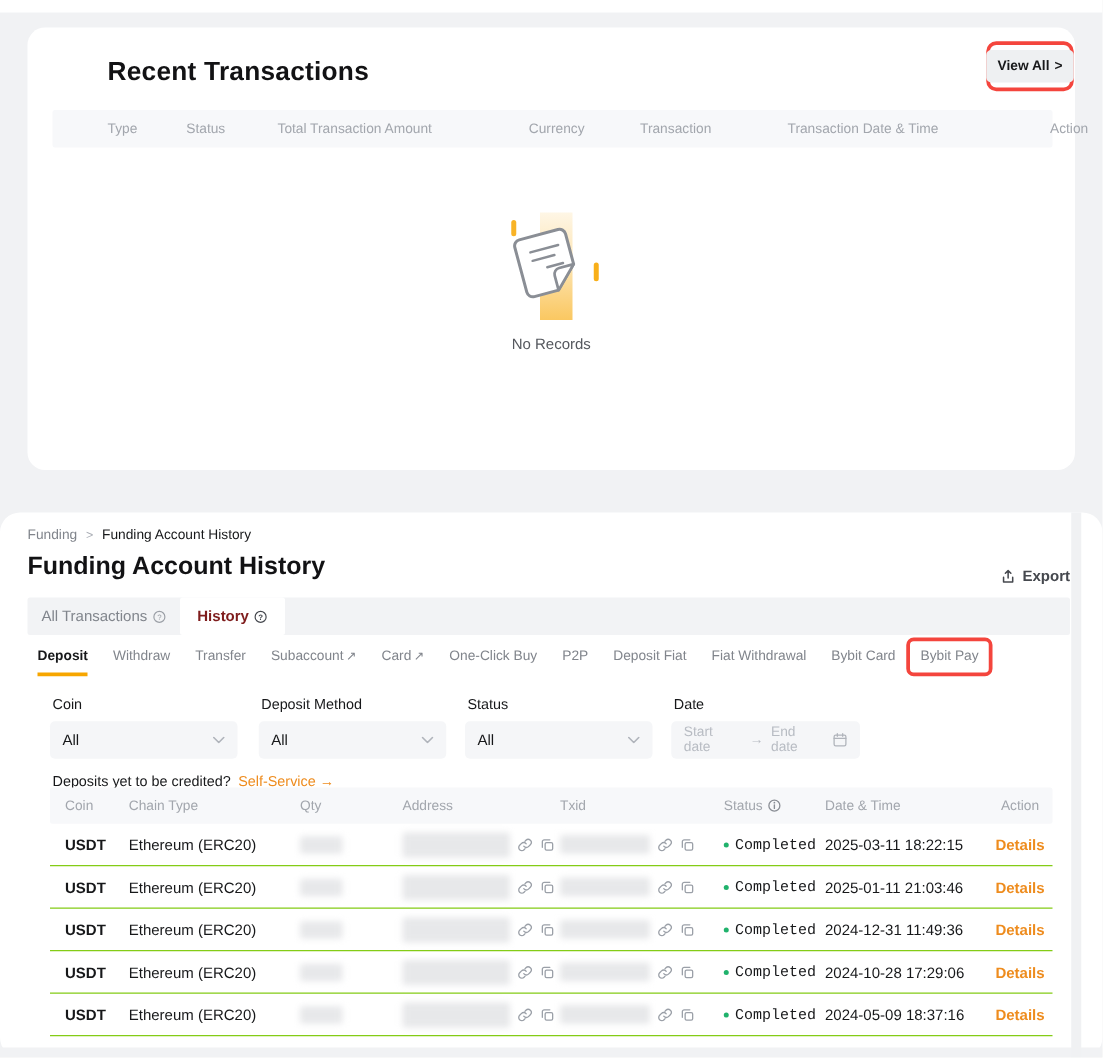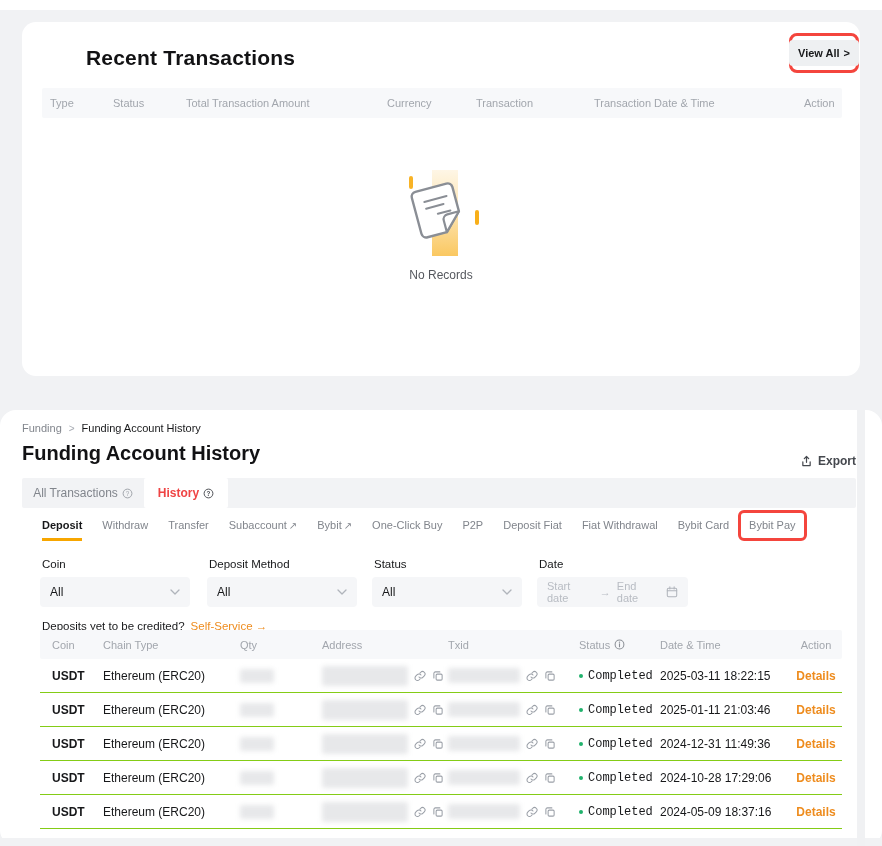--- a/index.html
+++ b/index.html
@@ -13,21 +13,21 @@
   .top-strip{position:absolute;left:0;top:0;width:882px;height:10px;background:#ffffff;}
 
   
   .card-recent{position:absolute;left:22px;top:22px;width:838px;height:354px;background:#ffffff;border-radius:14px;}
   .rt-title{position:absolute;left:20px;top:24px;font-size:21px;font-weight:700;color:#121214;letter-spacing:.2px;margin-left:44px;}
   .rt-viewall-box{position:absolute;top:11px;right:1px;width:64px;height:34px;border:3px solid #f4453d;border-radius:8px;display:flex;align-items:center;justify-content:center;}
   .rt-viewall-btn{display:flex;align-items:center;gap:4px;background:#eef0f2;border:none;border-radius:4px;height:26px;padding:0 9px;font-family:inherit;font-size:11px;font-weight:700;color:#17181a;cursor:pointer;white-space:nowrap;}
   .rt-viewall-btn .chev{font-size:11px;font-weight:700;color:#17181a;}
   .rt-header{position:absolute;left:20px;top:66px;width:800px;height:30px;background:#f7f8fa;border-radius:2px;display:flex;align-items:center;font-size:11px;color:#a2a6ad;}
   .rt-header .c{flex:0 0 auto;}
-  .rt-header .c1{width:63px;padding-left:8px;}
+  .rt-header .c1{width:63px;padding-left:8px;margin-left:36px;}
   .rt-header .c2{width:73px;}
   .rt-header .c3{width:201px;}
   .rt-header .c4{width:89px;}
   .rt-header .c5{width:118px;}
   .rt-header .c6{width:210px;}
   .rt-header .c7{flex:1 1 auto;text-align:right;padding-right:8px;}
   .rt-empty{position:absolute;left:0;top:146px;width:100%;text-align:center;}
   .rt-empty .caption{margin-top:8px;font-size:12px;color:#55585e;}
 
   
@@ -36,24 +36,24 @@
   .breadcrumb{position:absolute;left:22px;top:12px;font-size:11px;display:flex;align-items:center;gap:7px;}
   .breadcrumb .parent{color:#81858c;cursor:pointer;}
   .breadcrumb .sep{color:#a7abb3;font-size:10px;}
   .breadcrumb .current{color:#17181a;}
   .fh-title{position:absolute;left:22px;top:32px;font-size:20px;font-weight:700;color:#121214;}
   .fh-export{position:absolute;right:26px;top:44px;display:flex;align-items:center;gap:5px;font-size:12px;font-weight:700;color:#45484e;cursor:pointer;}
 
   .tabbar{position:absolute;left:22px;top:68px;width:834px;height:30px;background:#f2f3f5;display:flex;border-radius:2px;}
   .tab{display:flex;align-items:center;justify-content:center;gap:4px;font-size:12px;color:#81858c;cursor:pointer;}
   .tab.t1{width:122px;}
-  .tab.t2{width:84px;background:#ffffff;color:#ef4444;font-weight:700;border-radius:2px;}
+  .tab.t2{width:84px;background:#ffffff;color:#7f1d1d;font-weight:700;border-radius:2px;}
   .qmark{display:inline-block;}
 
-  .subtabs{position:absolute;left:42px;top:109px;display:flex;gap:20px;align-items:flex-start;}
+  .subtabs{position:absolute;left:30px;top:109px;display:flex;gap:20px;align-items:flex-start;}
   .subtab{font-size:11px;color:#81858c;padding-bottom:10px;cursor:pointer;white-space:nowrap;}
   .subtab .ext{font-size:10px;margin-left:2px;color:#81858c;}
   .subtab.active{color:#17181a;font-weight:700;border-bottom:3px solid #f7a600;padding-bottom:7px;}
   .subtab.highlight{position:relative;}
   .subtab.highlight .redbox{position:absolute;left:-11px;right:-11px;top:-9px;height:25px;border:3px solid #f4453d;border-radius:6px;pointer-events:none;}
 
   .filter-group{position:absolute;top:148px;}
   .fg1{left:40px;} .fg2{left:207px;} .fg3{left:372px;} .fg4{left:537px;}
   .filter-label{font-size:11.5px;color:#17181a;margin:0 0 7px 2px;}
   .filter-field{width:150px;height:30px;background:#f5f6f8;border-radius:4px;display:flex;align-items:center;padding:0 10px;box-sizing:border-box;font-size:12px;color:#17181a;cursor:pointer;}
@@ -170,21 +170,21 @@
   </div>
 
   <div class="subtabs">
     <span class="subtab active">Deposit</span>
     <span class="subtab">Withdraw</span>
     <span class="subtab">Transfer</span>
     <span class="subtab">
       <span>Subaccount</span><span class="ext">↗</span>
     </span>
     <span class="subtab">
-      <span>Bybit</span><span class="ext">↗</span>
+      <span>Card</span><span class="ext">↗</span>
     </span>
     <span class="subtab">One-Click Buy</span>
     <span class="subtab">P2P</span>
     <span class="subtab">Deposit Fiat</span>
     <span class="subtab">Fiat Withdrawal</span>
     <span class="subtab">Bybit Card</span>
     <span class="subtab highlight">
       <span>Bybit Pay</span>
       <span class="redbox"></span>
     </span>

